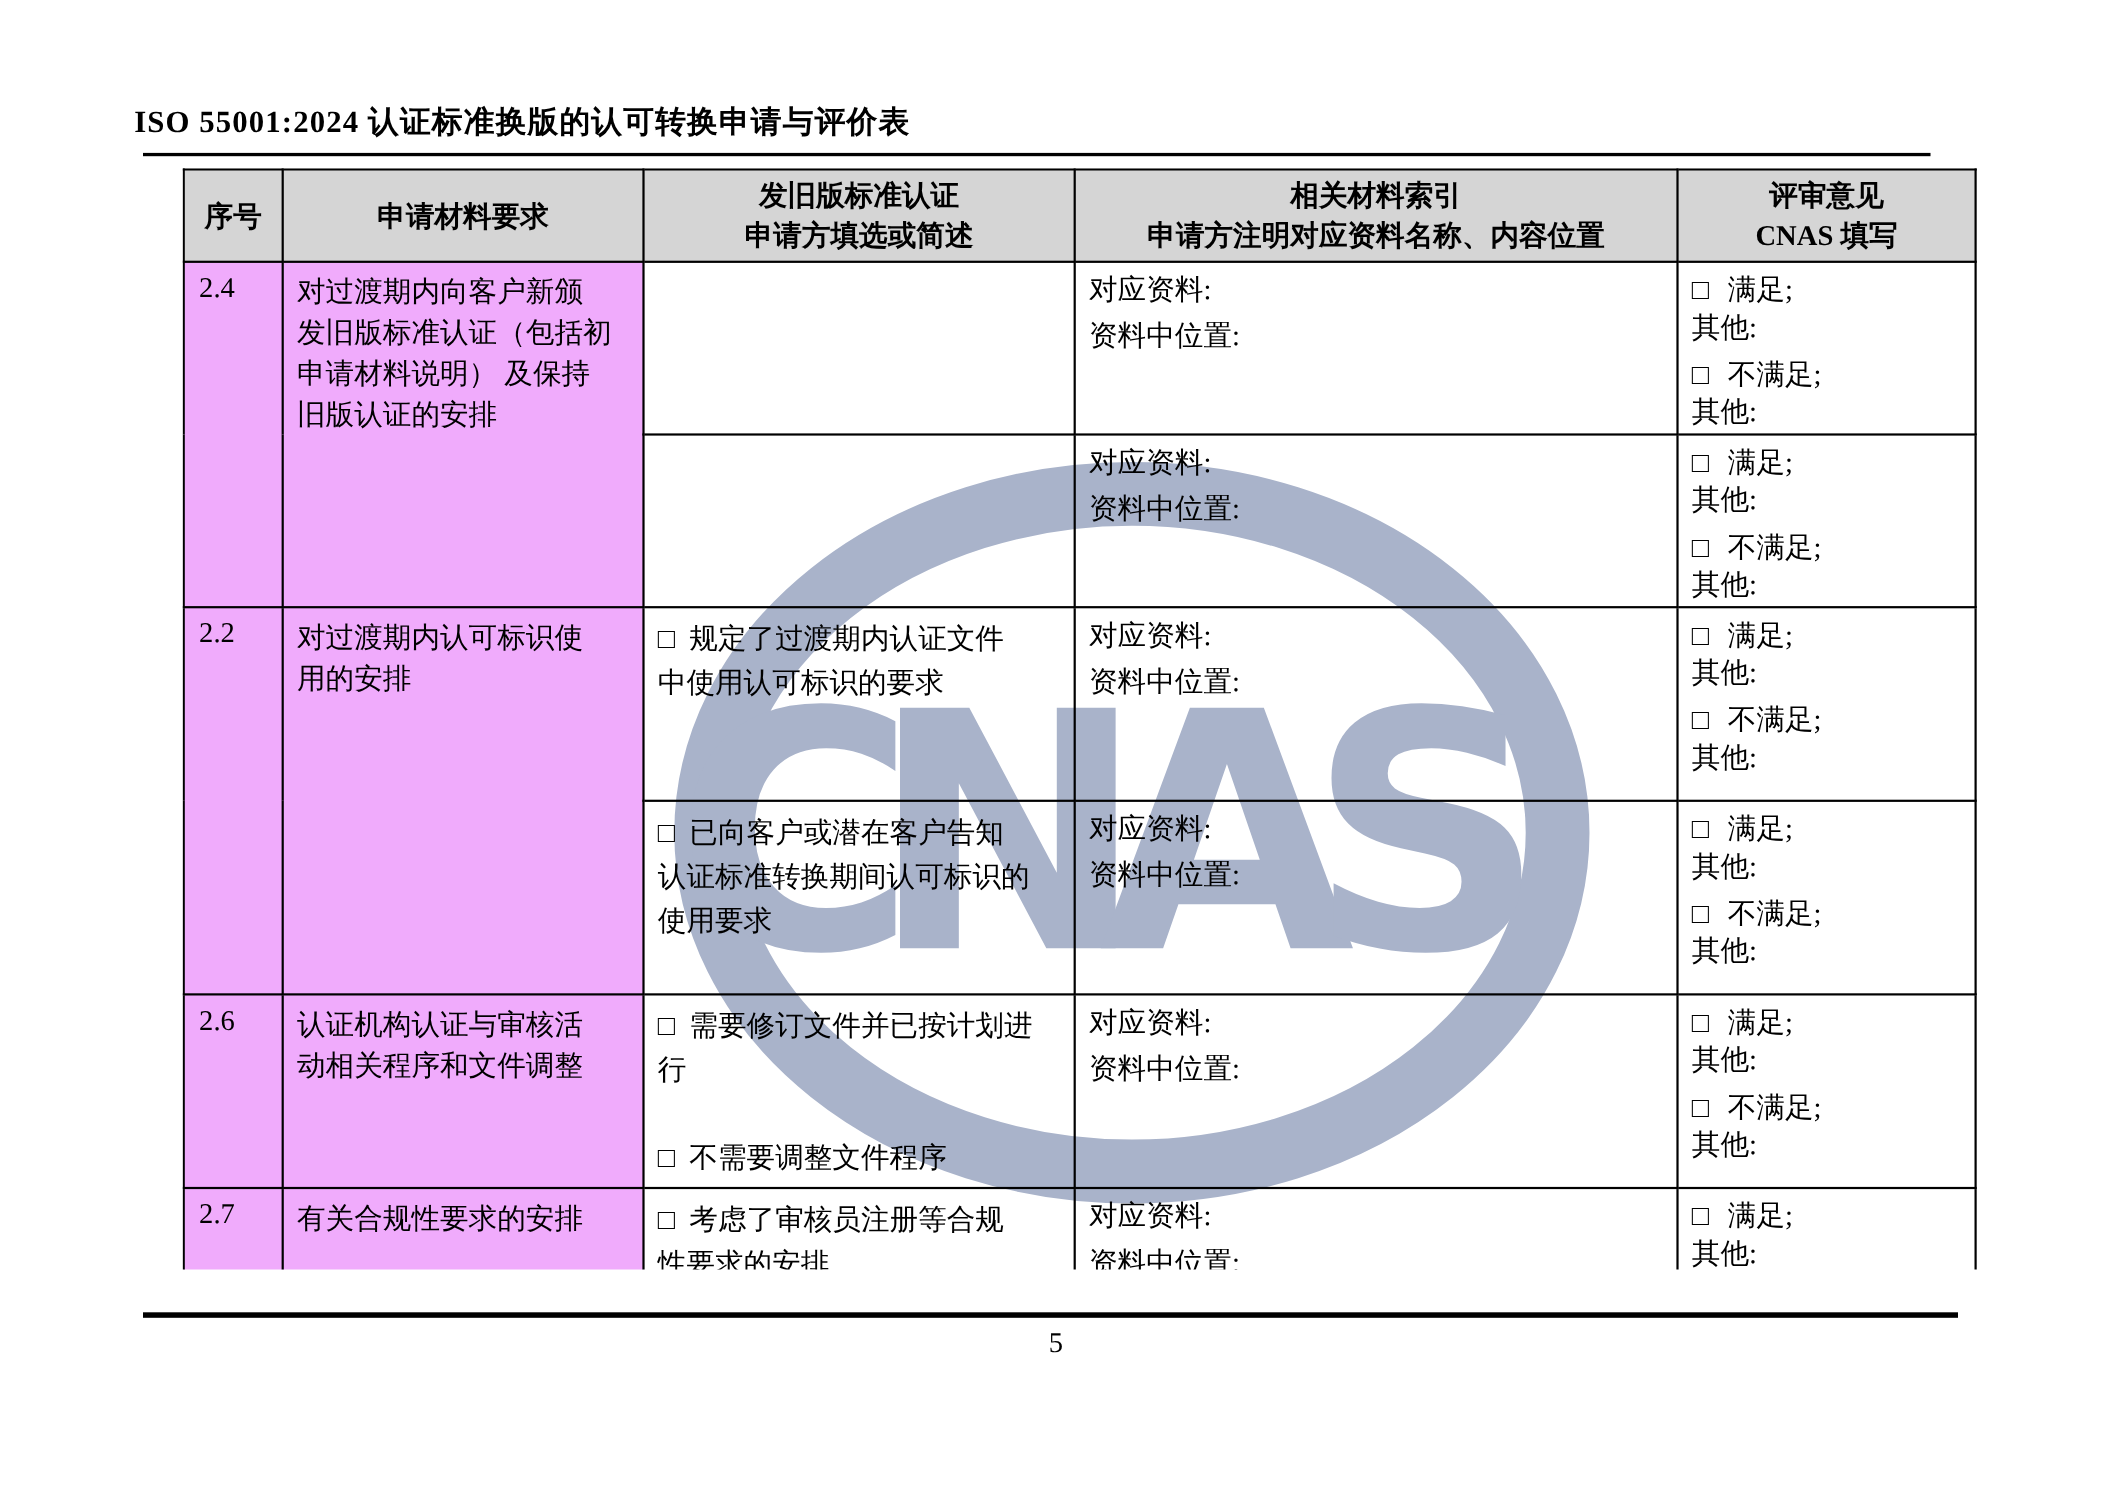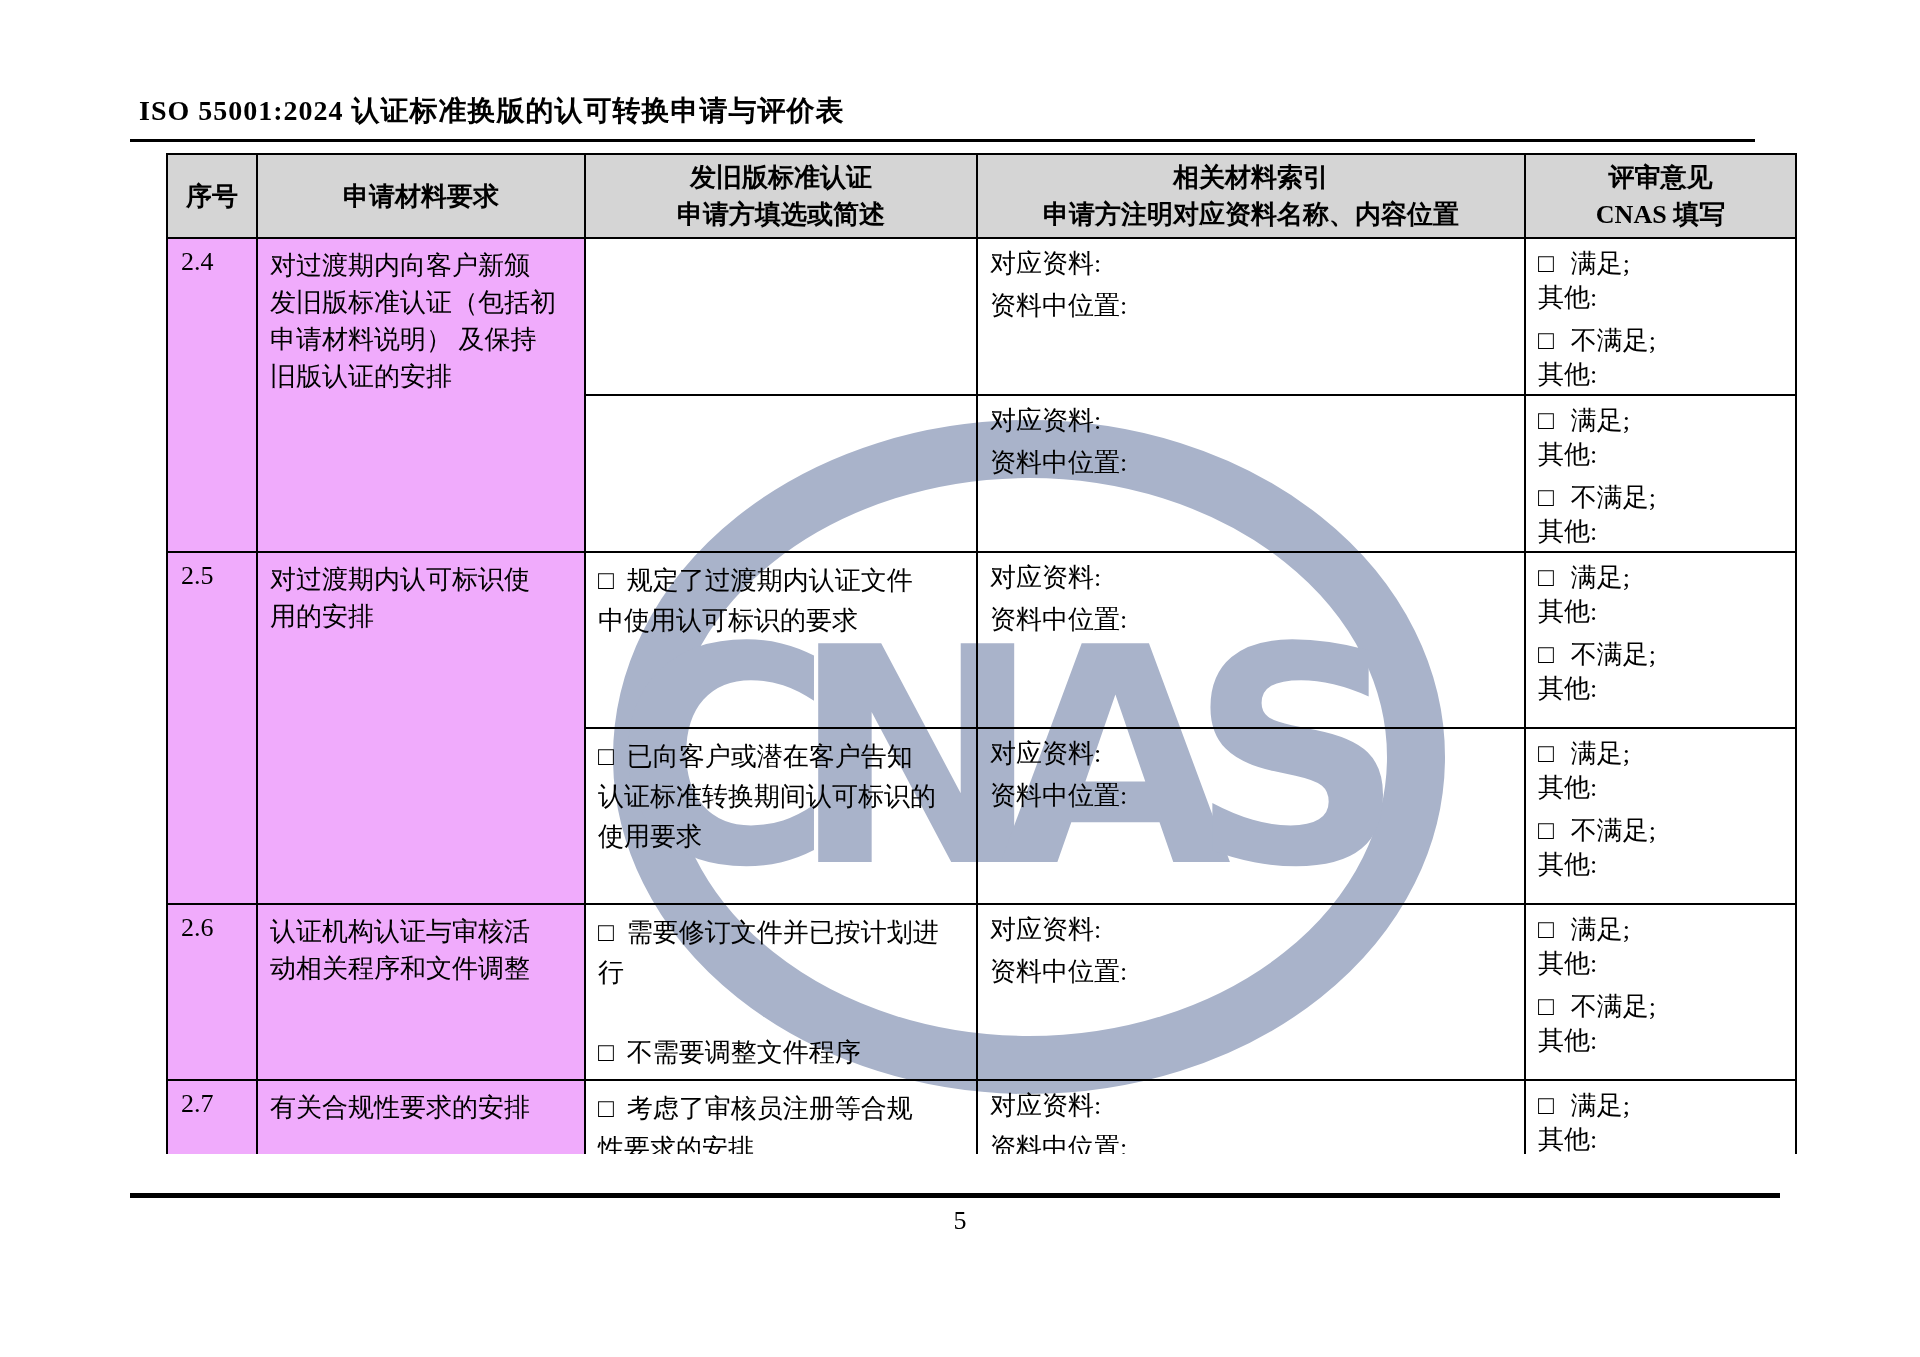--- a/index.html
+++ b/index.html
@@ -2,21 +2,21 @@
 <html><head>
 <meta charset="utf-8">
 <style>
   html,body{margin:0;padding:0}
   body{
     width:1920px;height:1357px;position:relative;overflow:hidden;
     background:#ffffff;color:#000;
     font-family:"Liberation Serif","DejaVu Serif",serif;
   }
   .title{
-    position:absolute;left:139px;top:92px;
+    position:absolute;left:122px;top:92px;
     font-size:28px;font-weight:bold;letter-spacing:1px;z-index:3;
   }
   .title-rule{position:absolute;left:130px;top:139px;width:1625px;height:3px;background:#000;z-index:3}
   .wm{position:absolute;left:0;top:0;z-index:1}
   .tblwrap{position:absolute;left:166px;top:153px;width:1634px;height:1001px;overflow:hidden;z-index:2}
   table{border-collapse:collapse;table-layout:fixed;width:1629px}
   th,td{border:2px solid #000;font-size:26px}
   th{
     background:#d5d5d5;vertical-align:middle;text-align:center;
     font-weight:bold;line-height:37px;white-space:pre-line;padding:4px 6px;
@@ -97,21 +97,21 @@
     </td>
     <td>
       <div class="rev-line"><span class="cb">□</span><span>满足;</span></div>
       <div class="rev-line">其他:</div>
       <div class="rev-line gap"><span class="cb">□</span><span>不满足;</span></div>
       <div class="rev-line">其他:</div>
     </td>
   </tr>
 
   <tr class="h-c">
-    <td class="shade no-cell" rowspan="2">2.5</td>
+    <td class="shade no-cell" rowspan="2">2.2</td>
     <td class="shade req" rowspan="2">对过渡期内认可标识使
 用的安排</td>
     <td class="desc">□  规定了过渡期内认证文件
 中使用认可标识的要求</td>
     <td>
       <div class="idx-line">对应资料:</div>
       <div class="idx-line loc">资料中位置:</div>
     </td>
     <td>
       <div class="rev-line"><span class="cb">□</span><span>满足;</span></div>

